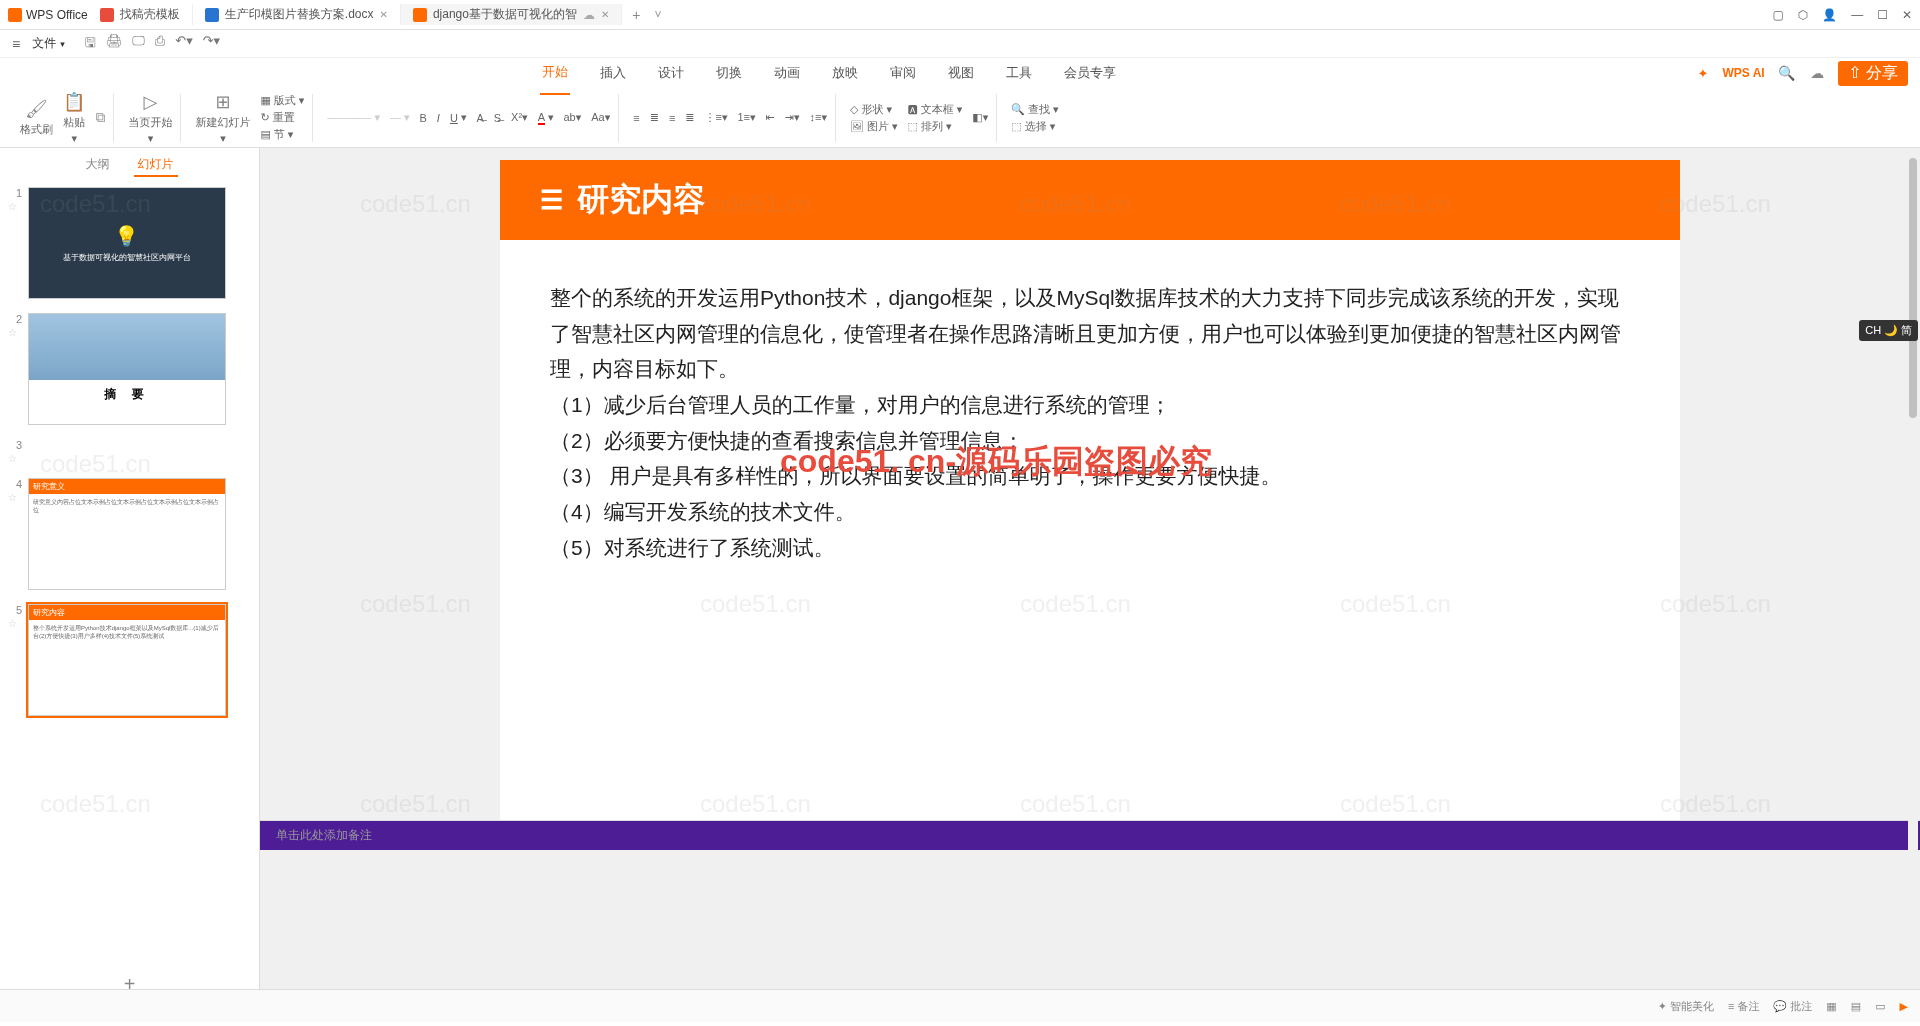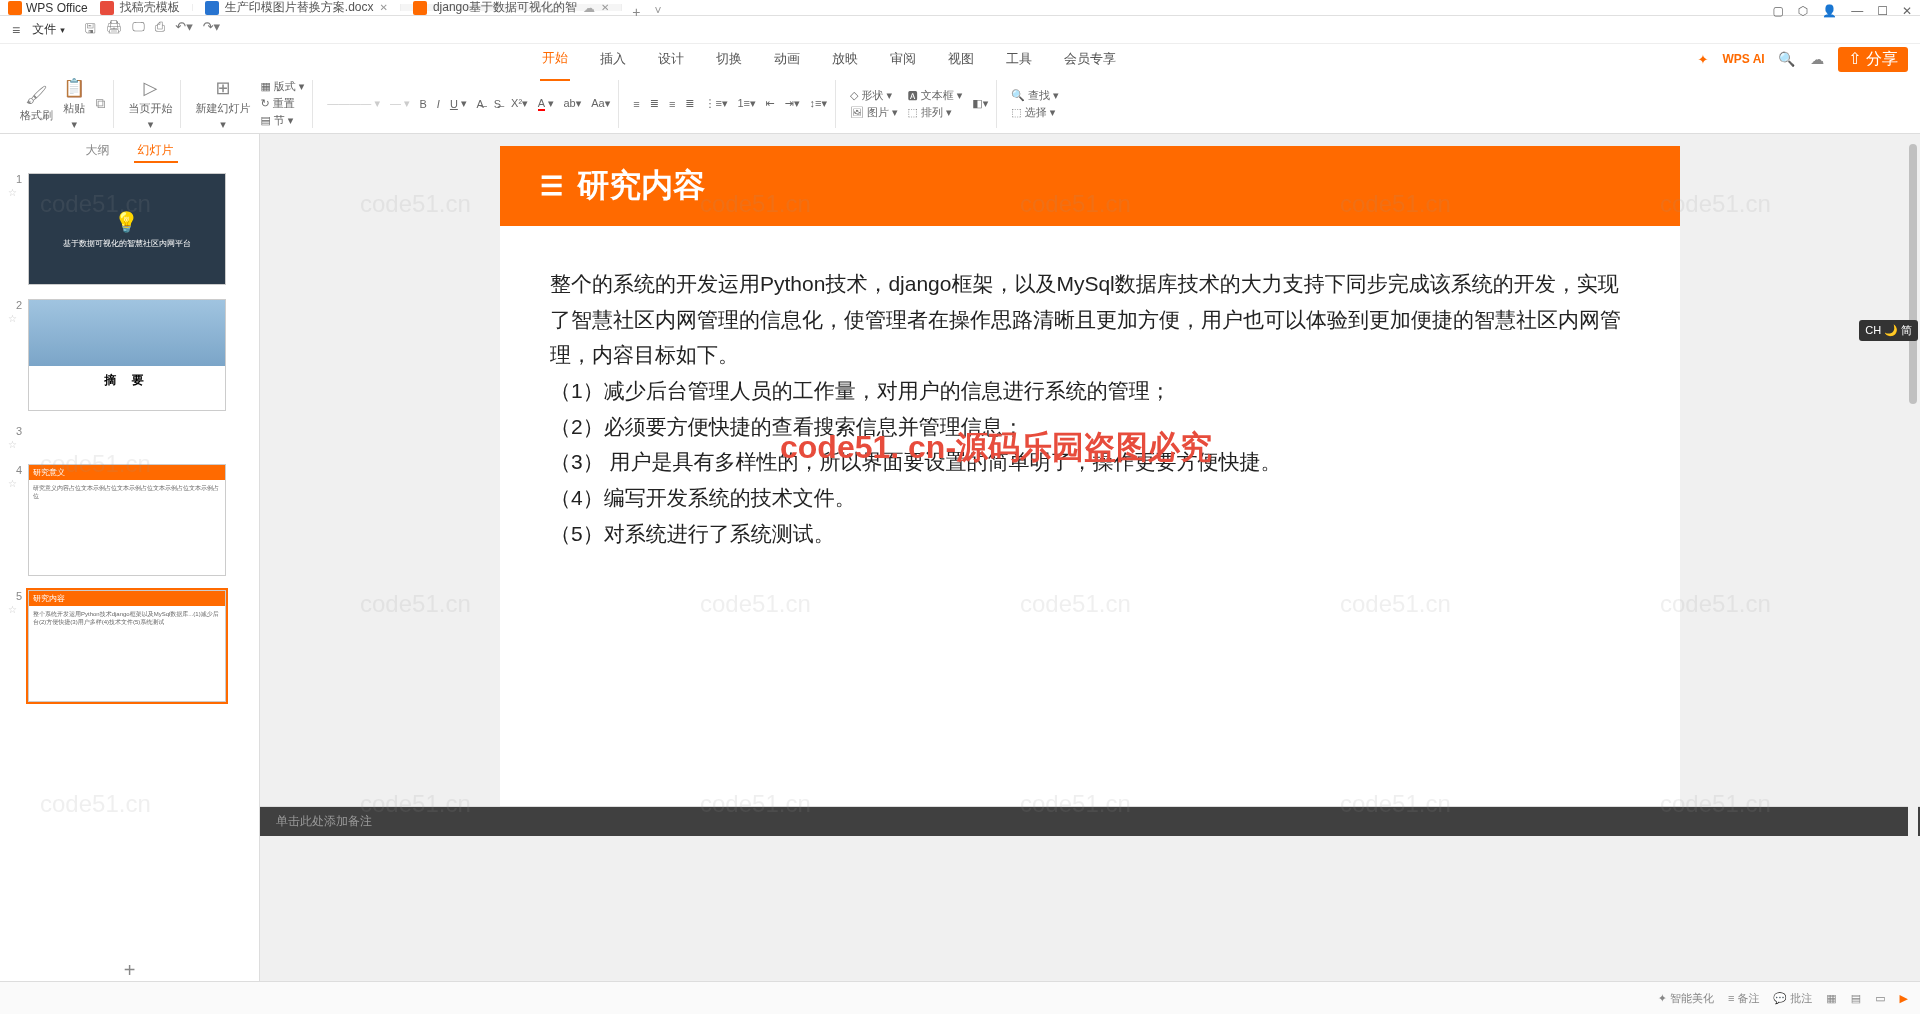--- a/index.html
+++ b/index.html
@@ -1,17 +1,17 @@
 <!DOCTYPE html>
 <html><head>
 <meta charset="utf-8">
 <style>
 *{margin:0;padding:0;box-sizing:border-box;font-family:"Microsoft YaHei",sans-serif;}
 body{width:1920px;height:1026px;background:#fff;overflow:hidden;position:relative;}
-.titlebar{height:16px;display:flex;border-bottom:1px solid #e0e0e0;padding:4px 8px;}
+.titlebar{height:30px;display:flex;align-items:center;border-bottom:1px solid #e0e0e0;padding:4px 8px;}
 .titlebar .logo{display:flex;align-items:center;gap:4px;font-size:12px;color:#333;}
 .logo-icon{width:14px;height:14px;background:#ff6a00;border-radius:2px;display:inline-block;}
 .tab{display:flex;align-items:center;gap:6px;padding:0 12px;height:100%;font-size:12px;color:#555;border-right:1px solid #eee;cursor:pointer;}
 .tab.active{background:#f5f5f5;}
 .doc-icon{width:14px;height:14px;border-radius:2px;display:inline-block;}
 .doc-icon.red{background:#e74c3c;}
 .doc-icon.blue{background:#2874d0;}
 .doc-icon.orange{background:#ff6a00;}
 .tab-close{color:#999;font-size:10px;}
 .tab-add{padding:0 10px;color:#888;font-size:14px;cursor:pointer;}
@@ -52,22 +52,22 @@
 .thead{background:#ff6a00;color:#fff;font-size:8px;padding:2px 4px;}
 .tbody{padding:4px;font-size:6px;color:#666;line-height:1.4;}
 .add-slide{text-align:center;padding:10px;font-size:20px;color:#888;cursor:pointer;}
 .canvas{flex:1;background:#f0f0f0;display:flex;flex-direction:column;position:relative;}
 .slide{background:#fff;margin:12px auto 0;width:1180px;height:660px;position:relative;}
 .slide-header{background:#ff6a00;color:#fff;padding:18px 40px;font-size:32px;font-weight:bold;display:flex;align-items:center;gap:14px;}
 .hdr-icon{font-size:26px;}
 .slide-body{padding:40px 50px;font-size:21px;line-height:1.7;color:#222;}
 .watermark{position:absolute;color:#e74c3c;font-size:32px;font-weight:bold;left:280px;top:280px;}
 .wm2{position:absolute;color:rgba(150,150,150,0.15);font-size:24px;pointer-events:none;}
-.notes{padding:6px 16px;font-size:12px;color:#999;border-top:1px solid #ddd;background:#404040;cursor:text;}
-.statusbar{position:absolute;bottom:12px;left:0;right:0;height:20px;border-top:1px solid #ddd;background:#fafafa;display:flex;align-items:center;padding:16px 12px;font-size:11px;color:#888;gap:16px;}
+.notes{padding:6px 16px;font-size:12px;color:#999;border-top:1px solid #ddd;background:#4c1d95;cursor:text;}
+.statusbar{position:absolute;bottom:4px;left:0;right:0;height:20px;border-top:1px solid #ddd;background:#fafafa;display:flex;align-items:center;padding:16px 12px;font-size:11px;color:#888;gap:16px;}
 .status-right{margin-left:auto;display:flex;gap:14px;align-items:center;}
 .lang-badge{position:absolute;right:2px;top:320px;background:#333;color:#fff;font-size:11px;padding:3px 6px;border-radius:3px;}
 .scrollbar-v{position:absolute;right:2px;top:0;bottom:20px;width:10px;background:#f0f0f0;}
 .scrollbar-v::after{content:"";position:absolute;width:8px;height:260px;background:#c0c0c0;border-radius:4px;left:1px;top:10px;}
 </style>
 </head>
 <body>
 
 <div class="titlebar">
   <div class="logo">

